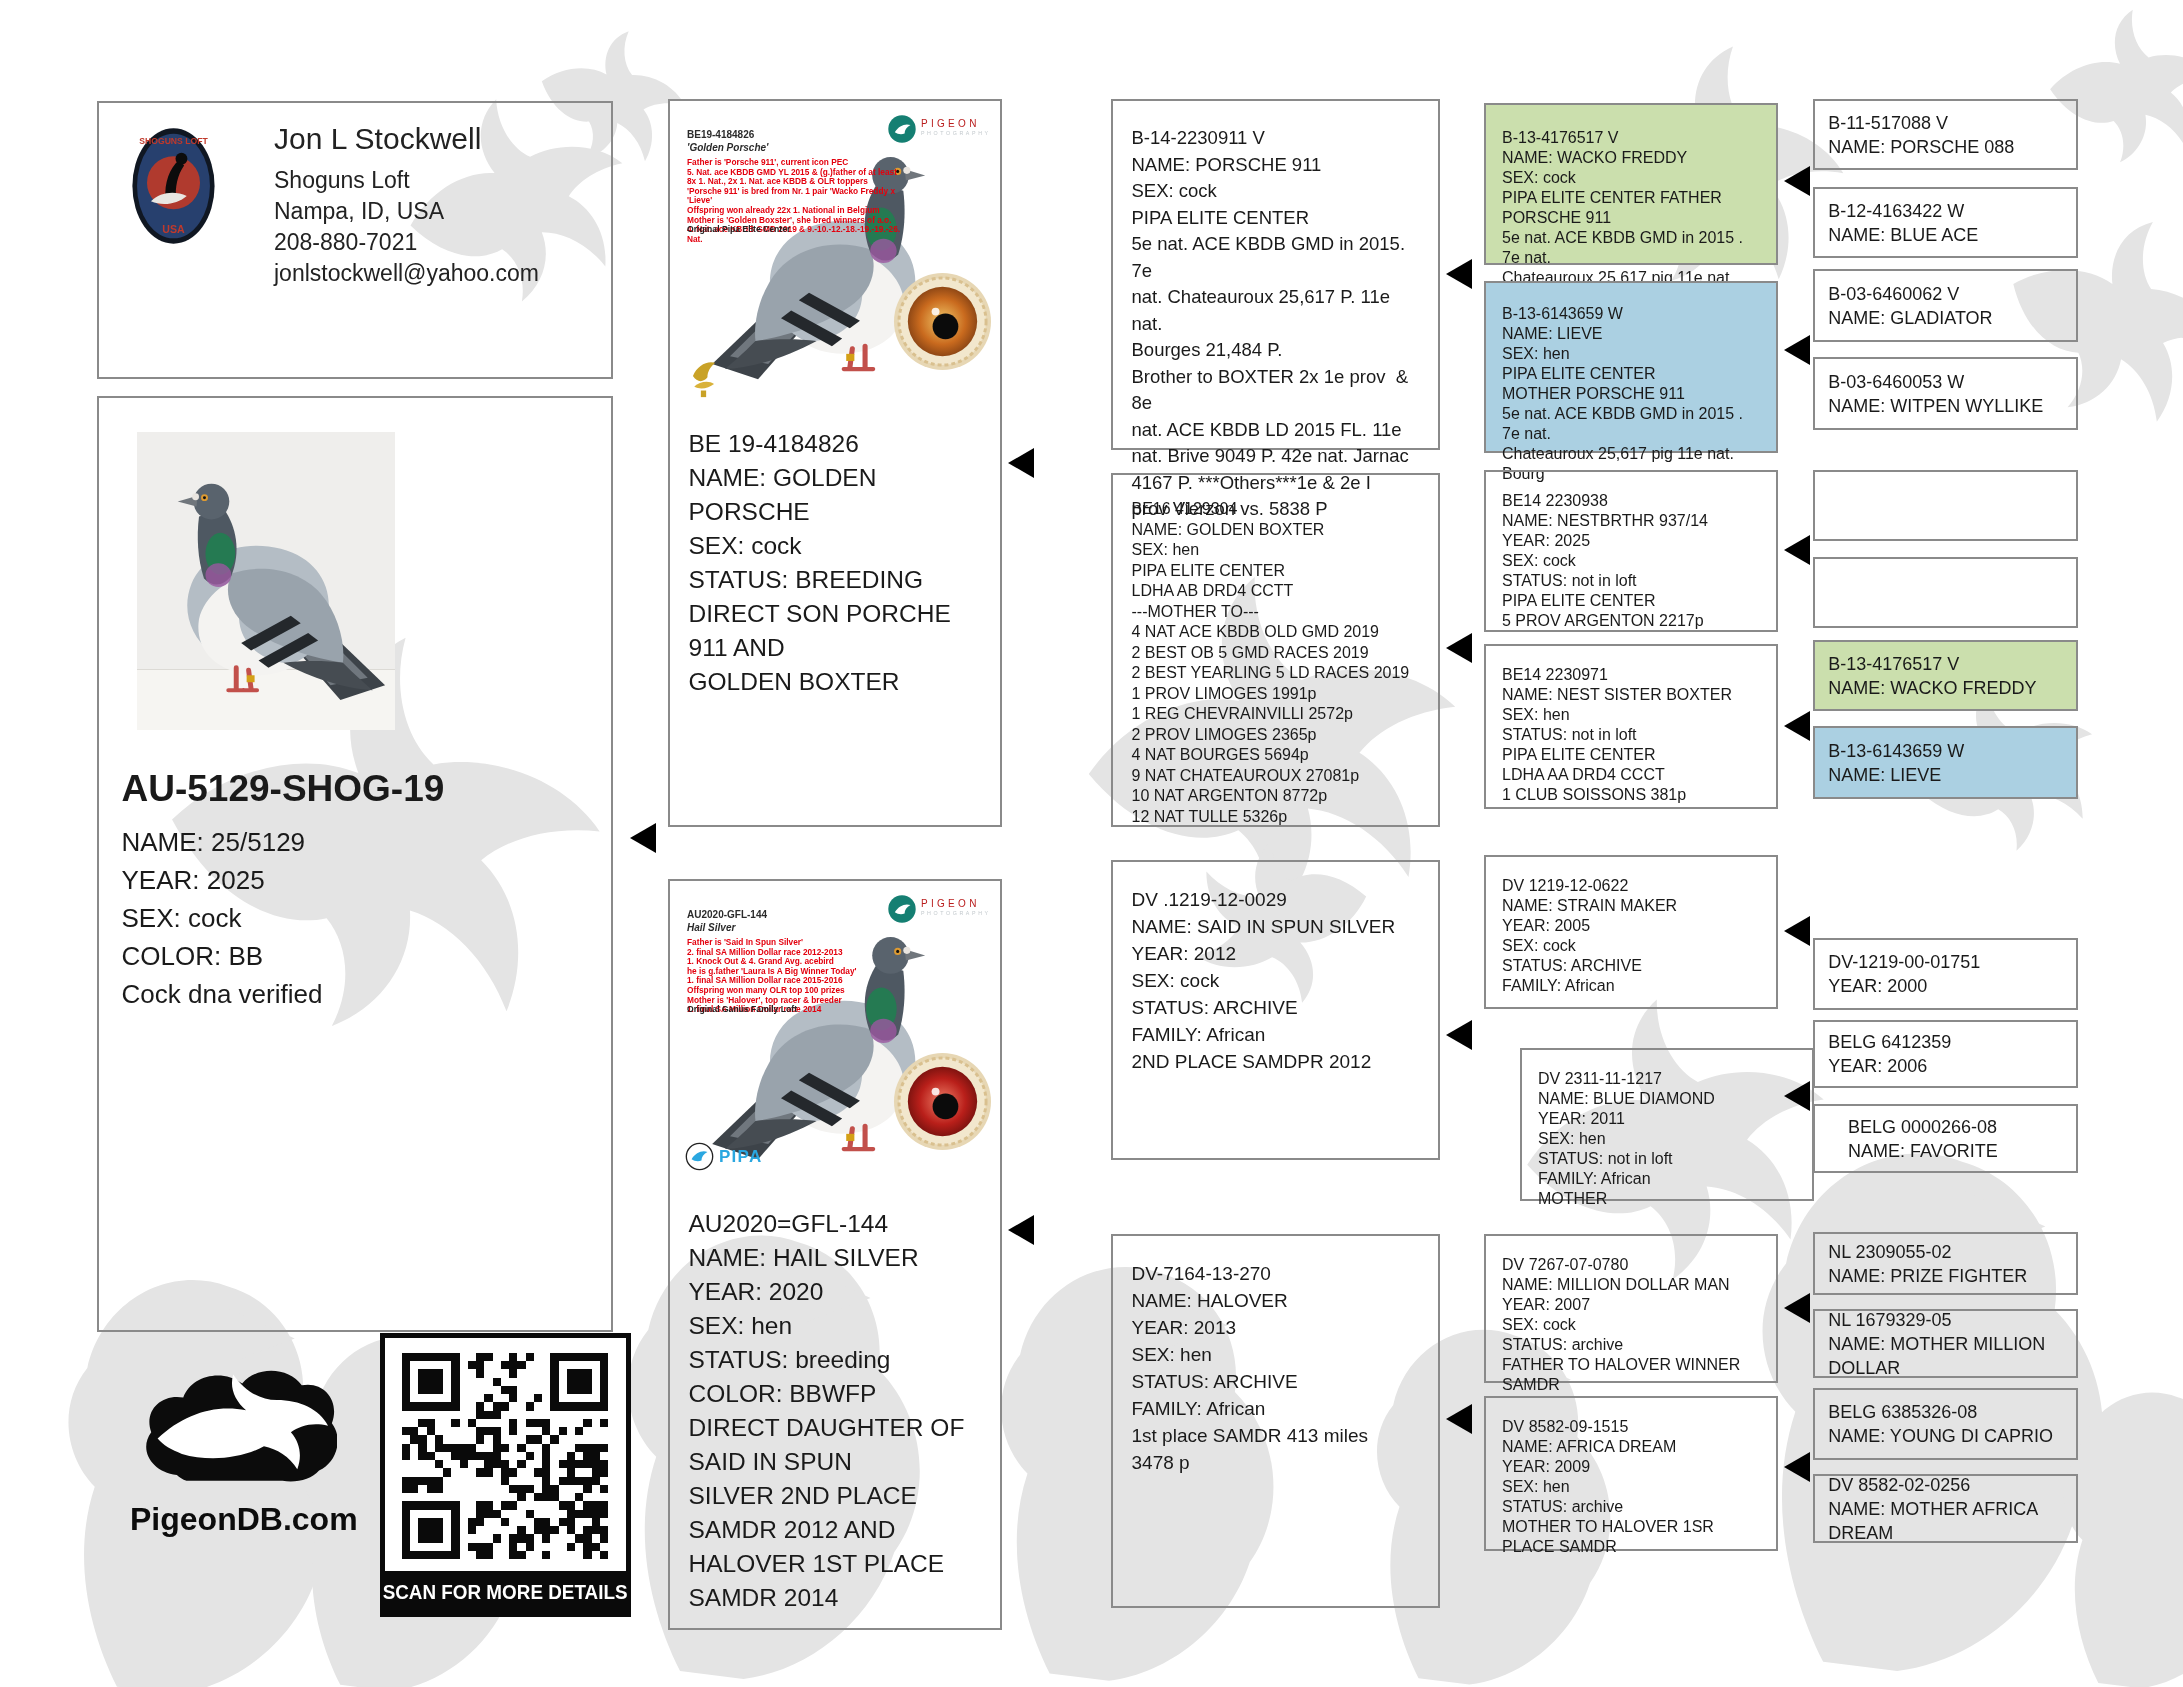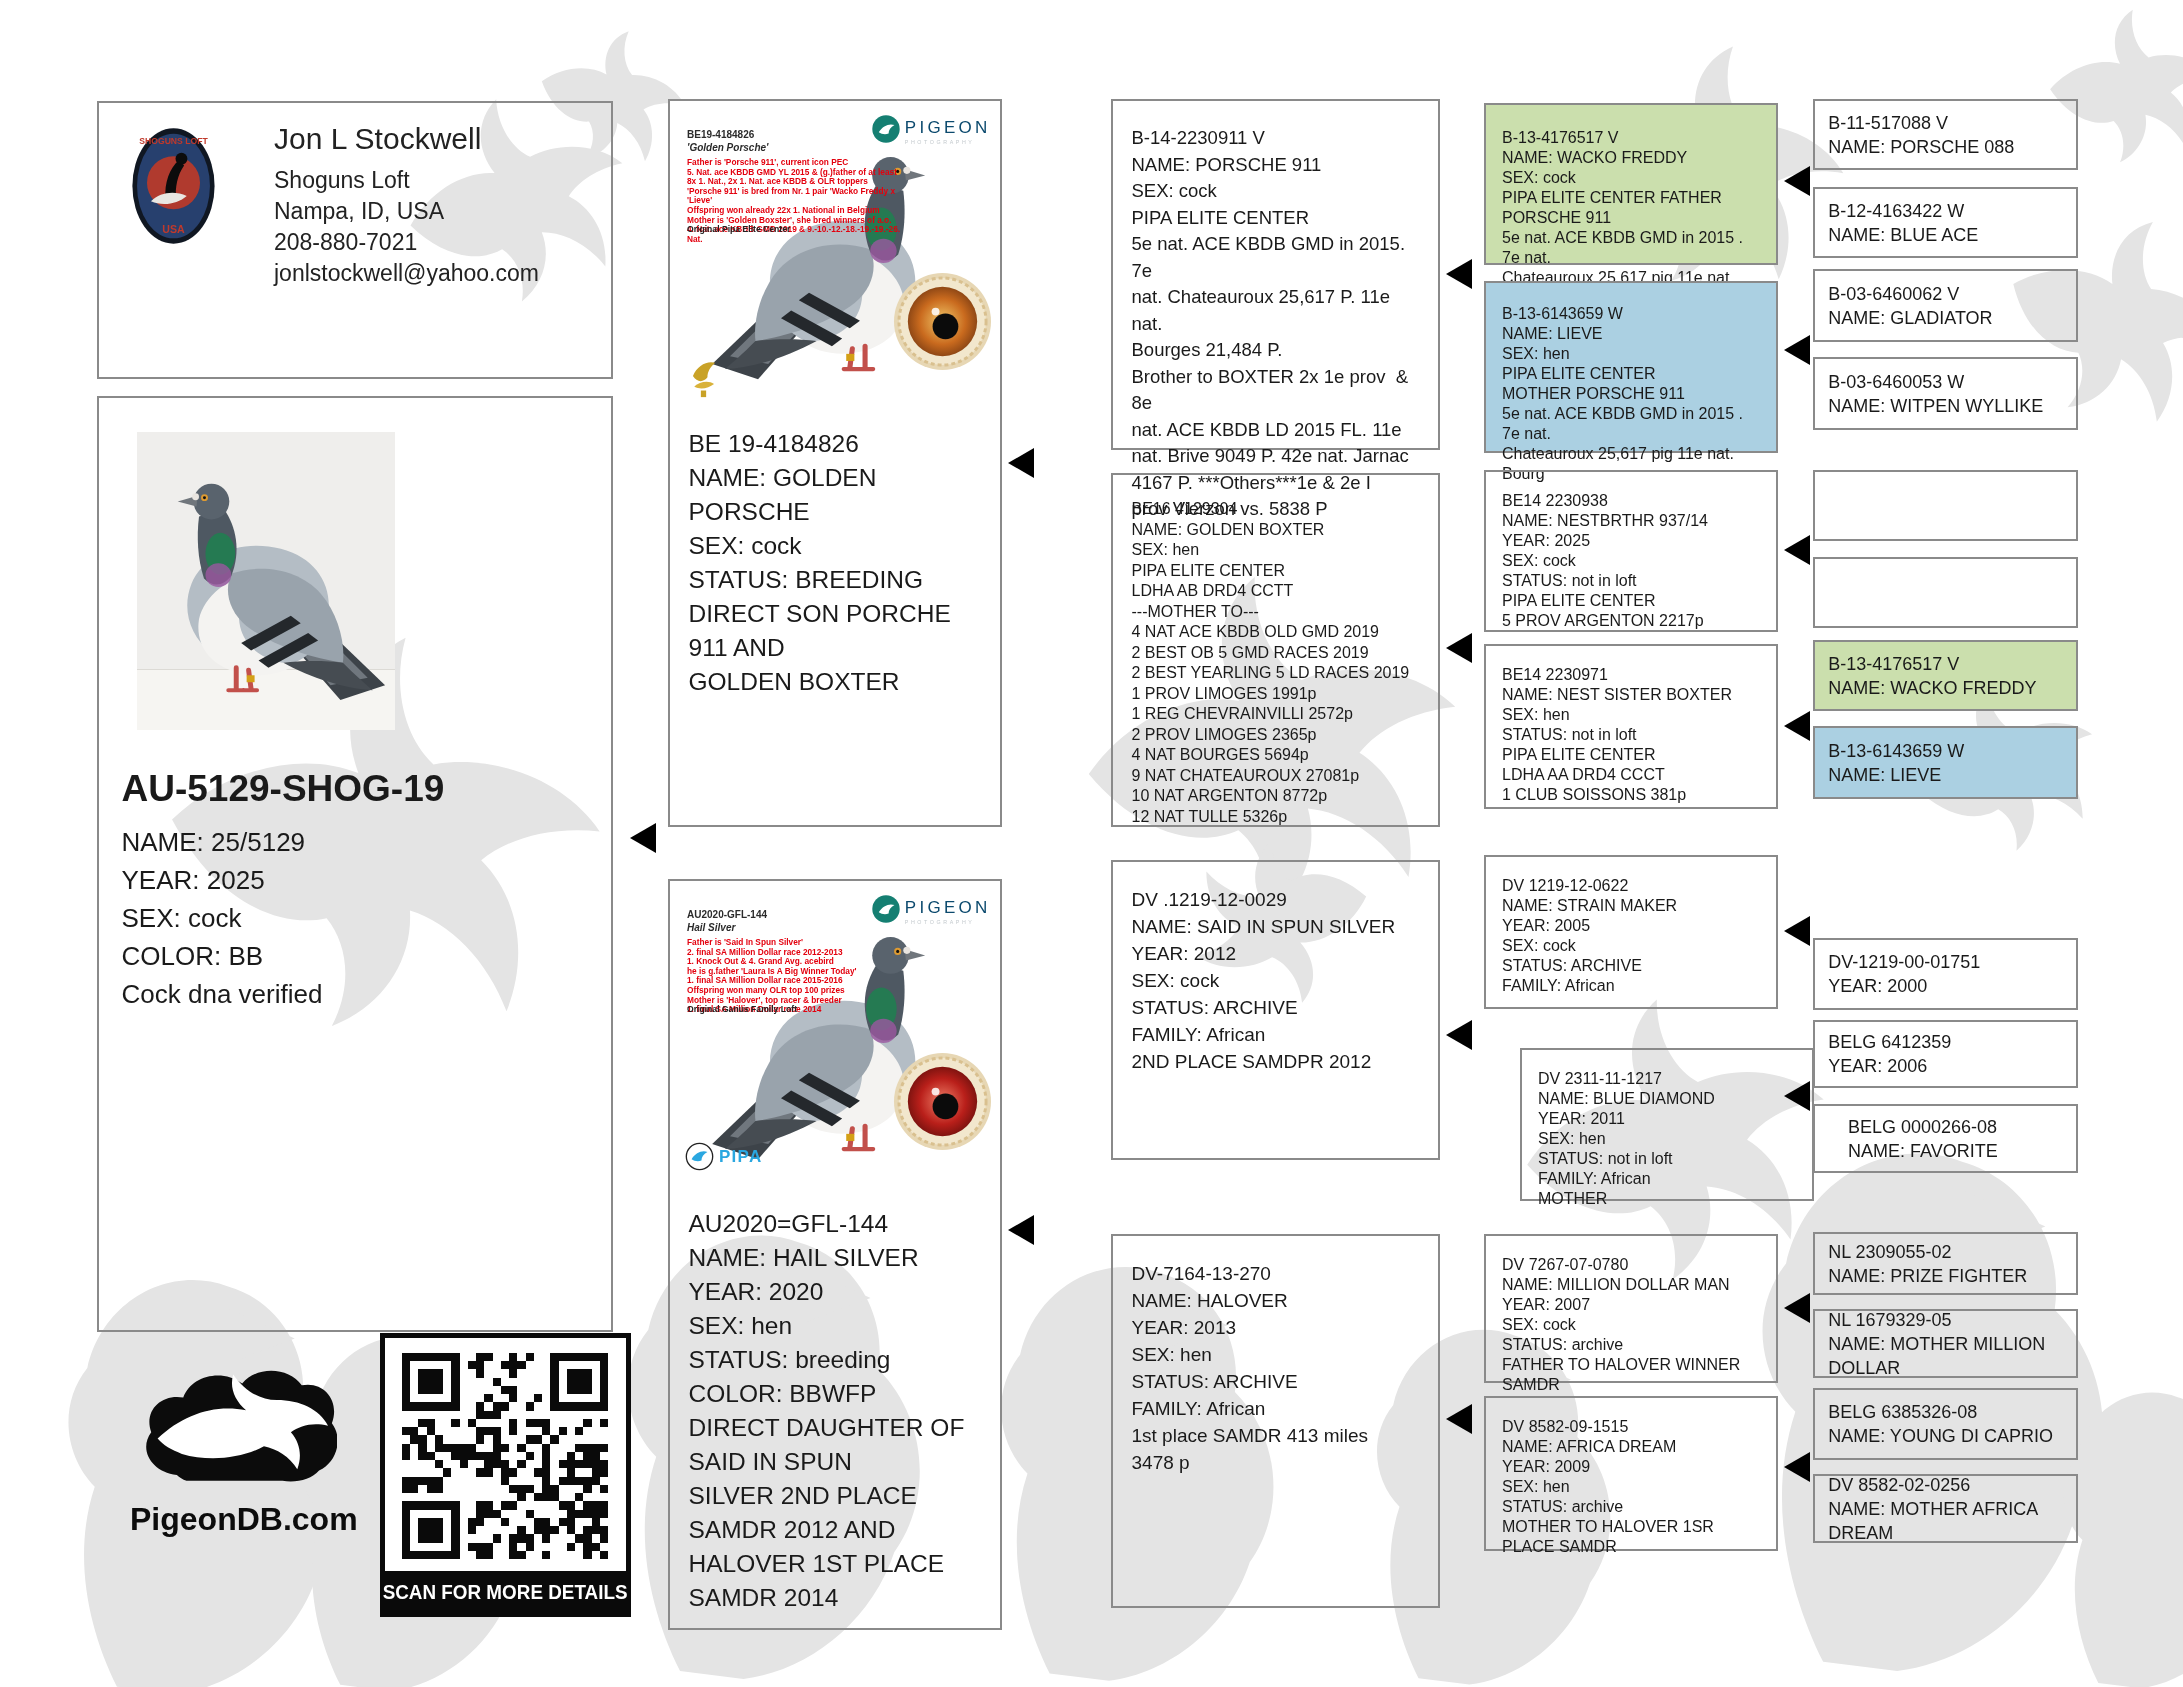--- a/index.html
+++ b/index.html
@@ -28,21 +28,21 @@
   .card{width:334px;}
   #sire-card{left:668px;top:99px;height:728px;}
   #dam-card{left:668px;top:860px;height:751px;margin-top:19px;}
   .photo-area{position:absolute;left:0;top:0;right:0;height:312px;background:#fff;overflow:hidden;}
   .photo-ring{position:absolute;left:17px;top:28px;font-size:10px;font-weight:bold;color:#2b2b2b;}
   .photo-nick{position:absolute;left:17px;top:41px;font-size:10px;font-weight:bold;font-style:italic;color:#2b2b2b;}
   .photo-red{position:absolute;left:17px;top:57px;font-size:8.3px;line-height:9.6px;font-weight:bold;color:#e3000e;width:218px;}
   .photo-credit{position:absolute;left:17px;top:123px;font-size:8.6px;font-weight:bold;color:#222;}
   .pp-logo{position:absolute;right:9.3px;top:13.2px;display:flex;align-items:flex-start;gap:4px;}
   .pp-logo .pp-txt{display:flex;flex-direction:column;margin-top:4px;}
-  .pp-name{font-size:17px;letter-spacing:3.3px;color:#0c4a6e;font-weight:400;}
+  .pp-name{font-size:10px;letter-spacing:3.3px;color:#b91c1c;font-weight:400;}
   .pp-sub{font-size:5.3px;letter-spacing:2.6px;color:#c3c9cd;margin-top:1.3px;}
   .pigeon-ill{position:absolute;left:32px;top:4px;width:265px;height:304px;}
   .eye-svg{position:absolute;left:223px;top:171px;width:99px;height:99px;}
   .gold-emblem{position:absolute;left:18.5px;top:255px;width:29px;height:44px;}
   .pipa-logo{position:absolute;left:14.6px;top:261px;display:flex;align-items:center;gap:5.3px;}
   .pipa-txt{font-size:17px;font-weight:bold;color:#2aa7e0;letter-spacing:1.3px;}
   .card-lines{position:absolute;left:18.5px;top:326px;right:9.3px;font-size:24.5px;line-height:34px;color:#1a1a1a;}
 
   
   .pbox{color:#1a1a1a;}

